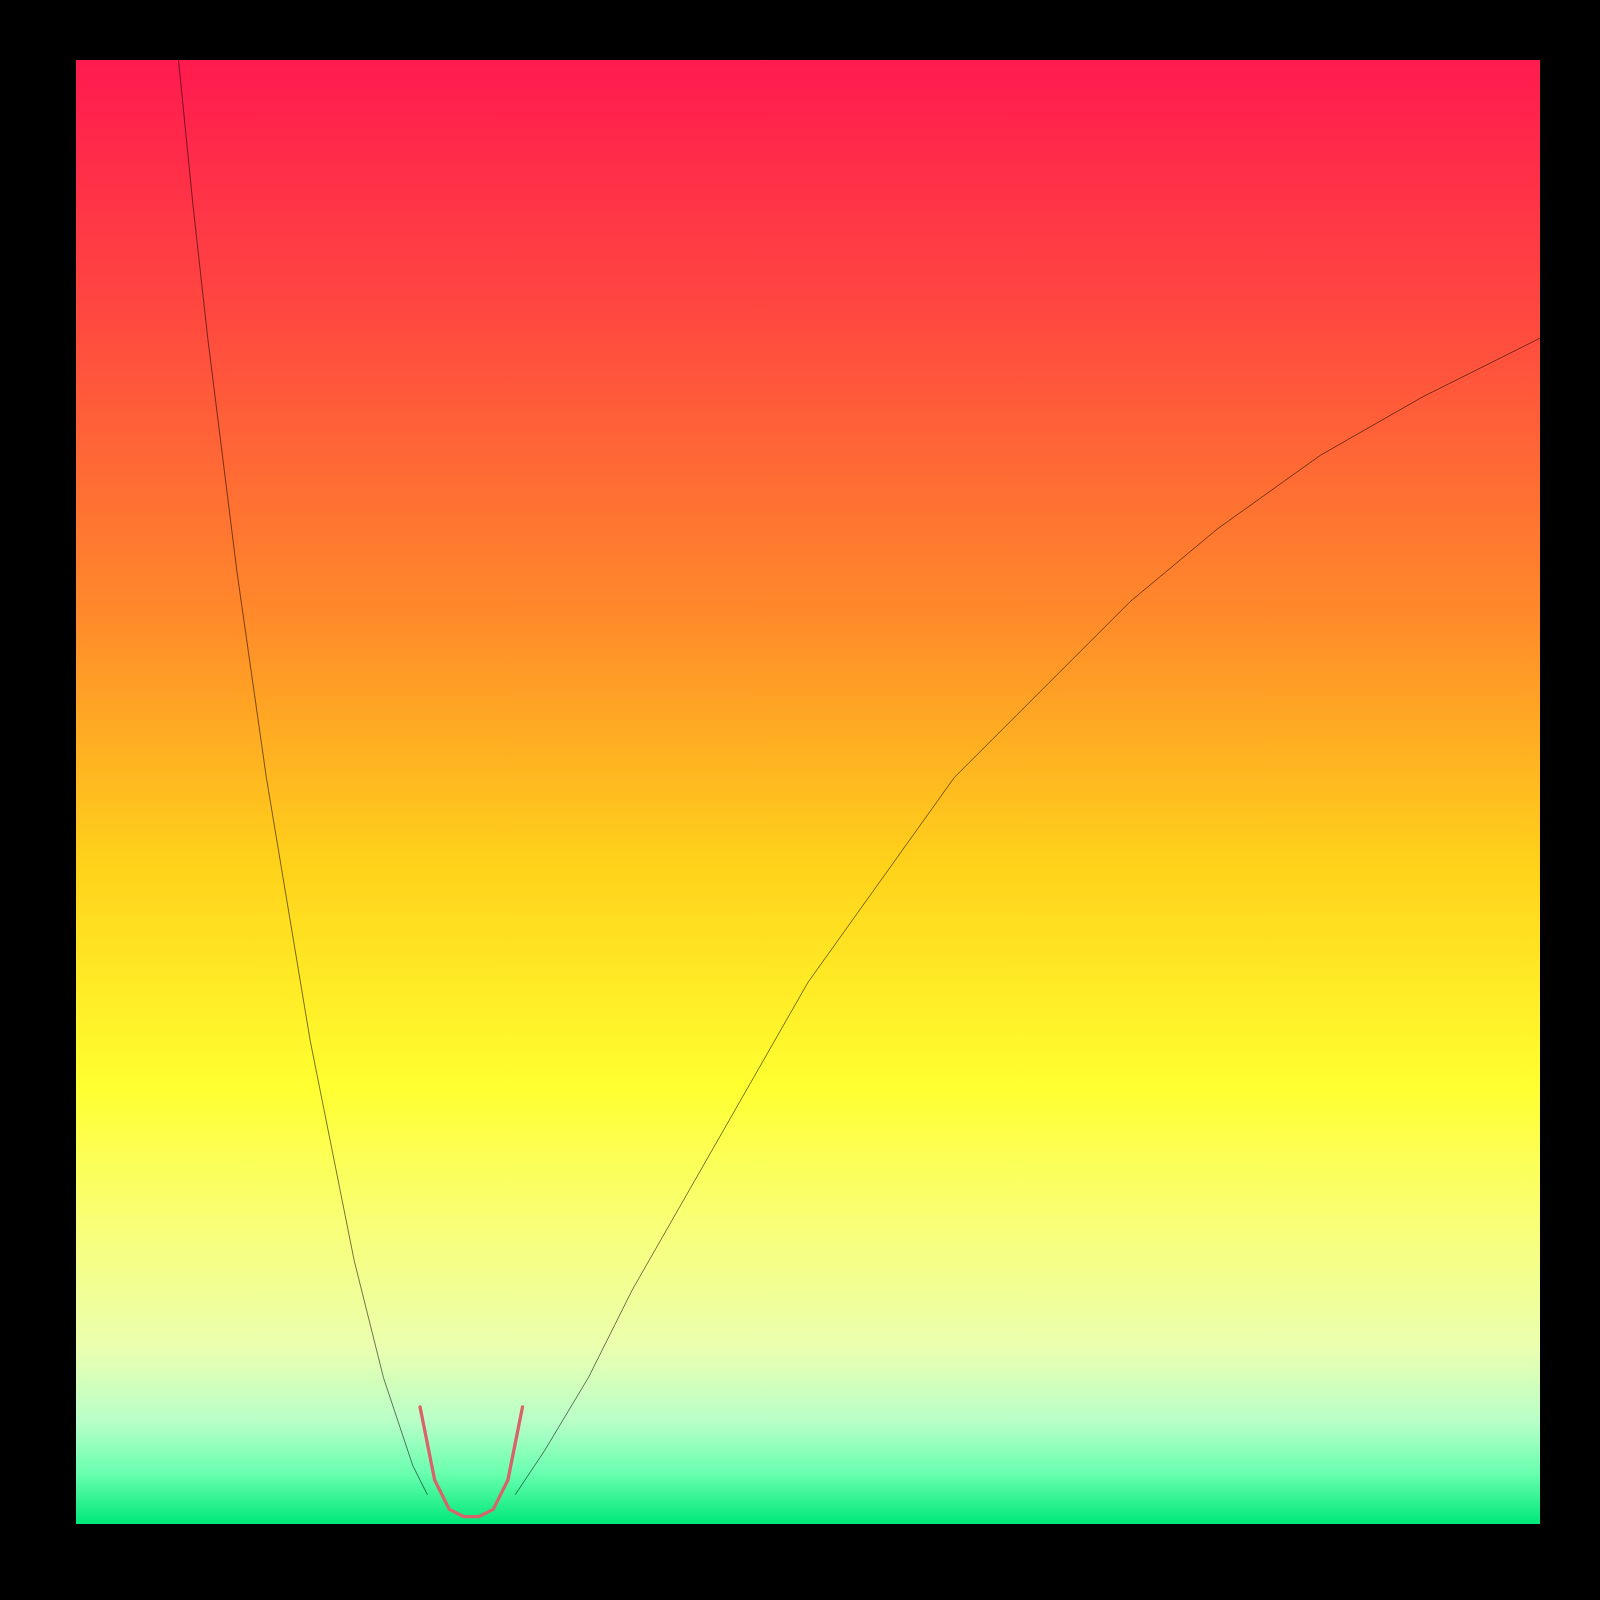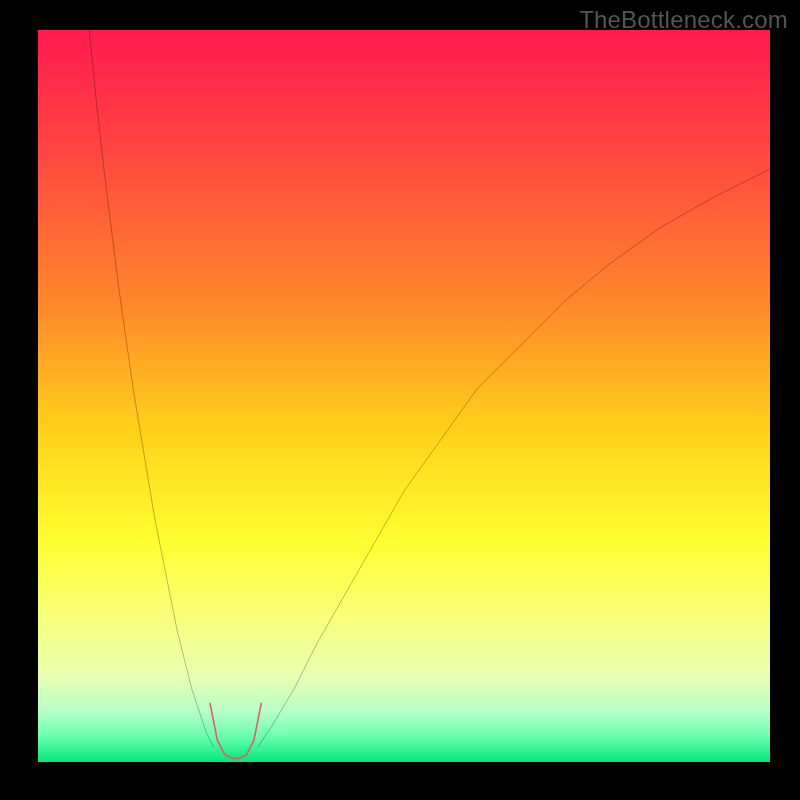--- a/index.html
+++ b/index.html
@@ -34,21 +34,20 @@
     font-weight: 500;
     color: #555;
     letter-spacing: 0.2px;
   }
 </style>
 </head>
 <body>
 
 <div class="frame">
 
-  <div class="watermark">TheBottleneck.com</div>
 
   <svg class="plot" viewBox="0 0 100 100" preserveAspectRatio="none">
     <defs>
       <linearGradient id="bg" x1="0" y1="0" x2="0" y2="1">
           <stop offset="0%" stop-color="#ff1a4f"></stop>
           <stop offset="18%" stop-color="#ff4a3f"></stop>
           <stop offset="38%" stop-color="#ff8a2a"></stop>
           <stop offset="55.00000000000001%" stop-color="#ffd21a"></stop>
           <stop offset="70%" stop-color="#ffff30"></stop>
           <stop offset="80%" stop-color="#f8ff7a"></stop>

